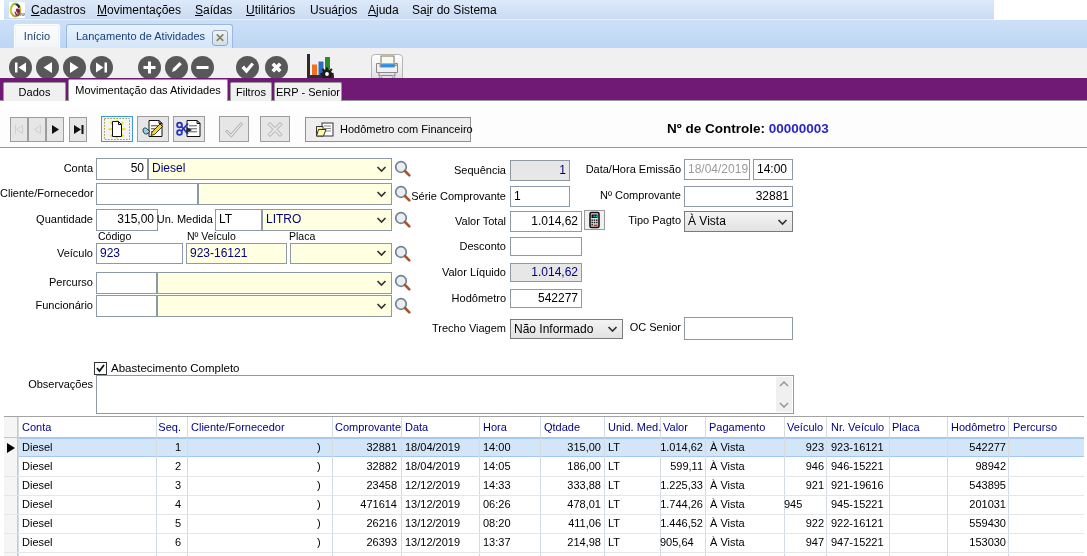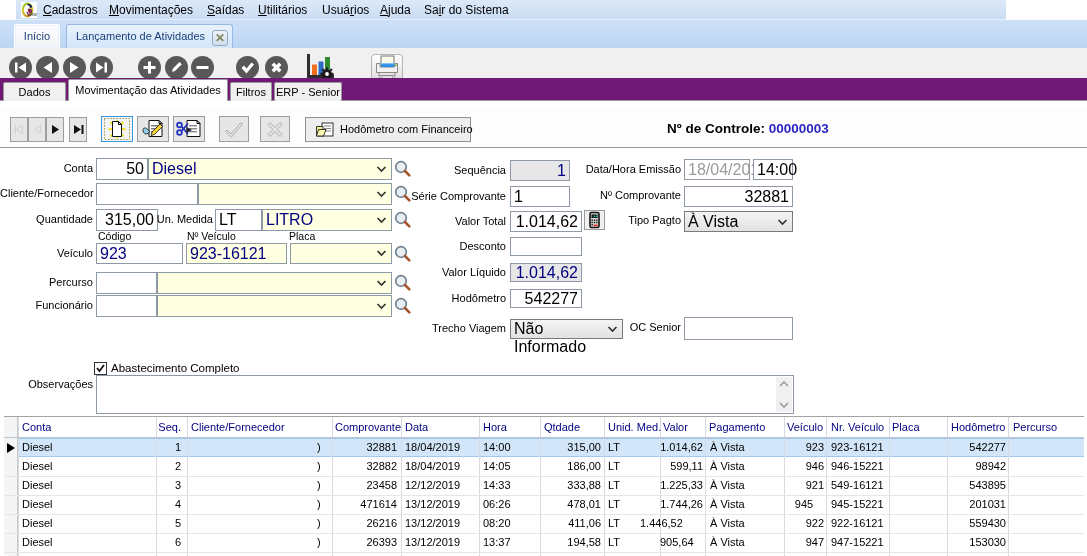--- a/index.html
+++ b/index.html
@@ -1,21 +1,21 @@
 <!DOCTYPE html>
 <html><head>
 <meta charset="utf-8">
 <style>
 * { margin:0; padding:0; box-sizing:border-box; }
 html,body { width:1087px; height:556px; overflow:hidden; }
 body { position:relative; font-family:"Liberation Sans",sans-serif; background:#fff; font-size:12px; }
 .abs { position:absolute; }
 u { text-decoration:underline; text-underline-offset:1px; }
 
-#menubar { left:16px; top:0; width:990px; height:20px;
+#menubar { left:4px; top:0; width:990px; height:20px;
   background:linear-gradient(#dce9f9, #cbdcf2); border-bottom:1px solid #e8f1fb; }
 .mitem { position:absolute; top:3px; font-size:12px; color:#000; }
 
 #tabstrip { left:0; top:20px; width:1087px; height:28px;
   background:linear-gradient(#cde0f8,#bdd6f3); }
 #tab-inicio { position:absolute; left:14px; top:4px; width:46px; height:24px;
   background:linear-gradient(#fdfdfe,#f2f4f7); border:1px solid #ffffff;
   border-bottom:none; border-radius:3px 3px 0 0;
   box-shadow:inset 0 0 0 1px #e9f2fc;
   color:#1b3f77; font-size:11px; text-align:center; line-height:23px; }
@@ -47,21 +47,21 @@
   border-bottom:1px solid #989898; }
 .sqbtn { position:absolute; top:8px; background:#e6e6e6; border:1px solid #9d9d9d; }
 .bigbtn { position:absolute; top:7px; width:32px; height:26px; background:#e6e6e6; border:1px solid #9d9d9d; }
 .intbtn { position:absolute; top:8px; height:25px; background:#eeeeee; border:1px solid #909090;
   font-size:11px; color:#000; white-space:nowrap; }
 #ncontrole { position:absolute; left:667px; top:12px; font-size:13.5px; font-weight:bold; color:#000; }
 #ncontrole span { color:#2b26c3; }
 
 .lbl { position:absolute; font-size:11px; color:#000; text-align:right; }
 .lbls { position:absolute; font-size:10.5px; color:#000; }
-.fld { position:absolute; background:#fff; border:1px solid #8d99a5; font-size:16px;
+.fld { position:absolute; background:#fff; border:1px solid #8d99a5; font-size:12px;
   color:#000; line-height:19px; padding:0 3px; }
 .fy { background:#ffffe1; }
 .fg { background:#e7e7e7; }
 .navy { color:#000080; }
 .tr { text-align:right; }
 .chev { position:absolute; width:11px; height:8px; }
 .mag { position:absolute; width:17px; height:17px; }
 
 #grid { left:4px; top:416px; width:1080px; height:140px; background:#fff; border-top:1px solid #a3a3a3; }
 .gv { position:absolute; top:0; width:1px; height:140px; background:#d5dbe2; }
@@ -510,55 +510,55 @@
 <div class="dc" style="left:130px;top:62px;width:47px;text-align:right">3</div>
 <div class="dc" style="left:313px;top:62px">)</div>
 <div class="dc" style="left:328px;top:62px;width:65px;text-align:right">23458</div>
 <div class="dc" style="left:401px;top:62px">12/12/2019</div>
 <div class="dc" style="left:479px;top:62px">14:33</div>
 <div class="dc" style="left:536px;top:62px;width:61px;text-align:right">333,88</div>
 <div class="dc" style="left:604px;top:62px">LT</div>
 <div class="dc" style="left:656px;top:62px;width:43px;text-align:right">1.225,33</div>
 <div class="dc" style="left:706px;top:62px">À Vista</div>
 <div class="dc" style="left:780px;top:62px;width:40px;text-align:right">921</div>
-<div class="dc" style="left:827px;top:62px">549-16121</div>
+<div class="dc" style="left:827px;top:62px">921-19616</div>
 <div class="dc" style="left:943px;top:62px;width:59px;text-align:right">543895</div>
 <div class="dc" style="left:18px;top:81px">Diesel</div>
 <div class="dc" style="left:130px;top:81px;width:47px;text-align:right">4</div>
 <div class="dc" style="left:313px;top:81px">)</div>
 <div class="dc" style="left:328px;top:81px;width:65px;text-align:right">471614</div>
 <div class="dc" style="left:401px;top:81px">13/12/2019</div>
 <div class="dc" style="left:479px;top:81px">06:26</div>
 <div class="dc" style="left:536px;top:81px;width:61px;text-align:right">478,01</div>
 <div class="dc" style="left:604px;top:81px">LT</div>
 <div class="dc" style="left:656px;top:81px;width:43px;text-align:right">1.744,26</div>
 <div class="dc" style="left:706px;top:81px">À Vista</div>
-<div class="dc" style="left:780px;top:81px;width:40px;text-align:center">945</div>
+<div class="dc" style="left:780px;top:81px;width:40px;text-align:left">945</div>
 <div class="dc" style="left:827px;top:81px">945-15221</div>
 <div class="dc" style="left:943px;top:81px;width:59px;text-align:right">201031</div>
 <div class="dc" style="left:18px;top:100px">Diesel</div>
 <div class="dc" style="left:130px;top:100px;width:47px;text-align:right">5</div>
 <div class="dc" style="left:313px;top:100px">)</div>
 <div class="dc" style="left:328px;top:100px;width:65px;text-align:right">26216</div>
 <div class="dc" style="left:401px;top:100px">13/12/2019</div>
 <div class="dc" style="left:479px;top:100px">08:20</div>
 <div class="dc" style="left:536px;top:100px;width:61px;text-align:right">411,06</div>
 <div class="dc" style="left:604px;top:100px">LT</div>
-<div class="dc" style="left:636px;top:100px;width:43px;text-align:left">1.446,52</div>
+<div class="dc" style="left:656px;top:100px;width:43px;text-align:right">1.446,52</div>
 <div class="dc" style="left:706px;top:100px">À Vista</div>
 <div class="dc" style="left:780px;top:100px;width:40px;text-align:right">922</div>
 <div class="dc" style="left:827px;top:100px">922-16121</div>
 <div class="dc" style="left:943px;top:100px;width:59px;text-align:right">559430</div>
 <div class="dc" style="left:18px;top:119px">Diesel</div>
 <div class="dc" style="left:130px;top:119px;width:47px;text-align:right">6</div>
 <div class="dc" style="left:313px;top:119px">)</div>
 <div class="dc" style="left:328px;top:119px;width:65px;text-align:right">26393</div>
 <div class="dc" style="left:401px;top:119px">13/12/2019</div>
 <div class="dc" style="left:479px;top:119px">13:37</div>
-<div class="dc" style="left:536px;top:119px;width:61px;text-align:right">194,58</div>
+<div class="dc" style="left:536px;top:119px;width:61px;text-align:right">214,98</div>
 <div class="dc" style="left:604px;top:119px">LT</div>
 <div class="dc" style="left:656px;top:119px;width:43px;text-align:left">905,64</div>
 <div class="dc" style="left:706px;top:119px">À Vista</div>
 <div class="dc" style="left:780px;top:119px;width:40px;text-align:right">947</div>
 <div class="dc" style="left:827px;top:119px">947-15221</div>
 <div class="dc" style="left:943px;top:119px;width:59px;text-align:right">153030</div>
 <div id="marker"></div>
 </div>
 
 </body></html>

